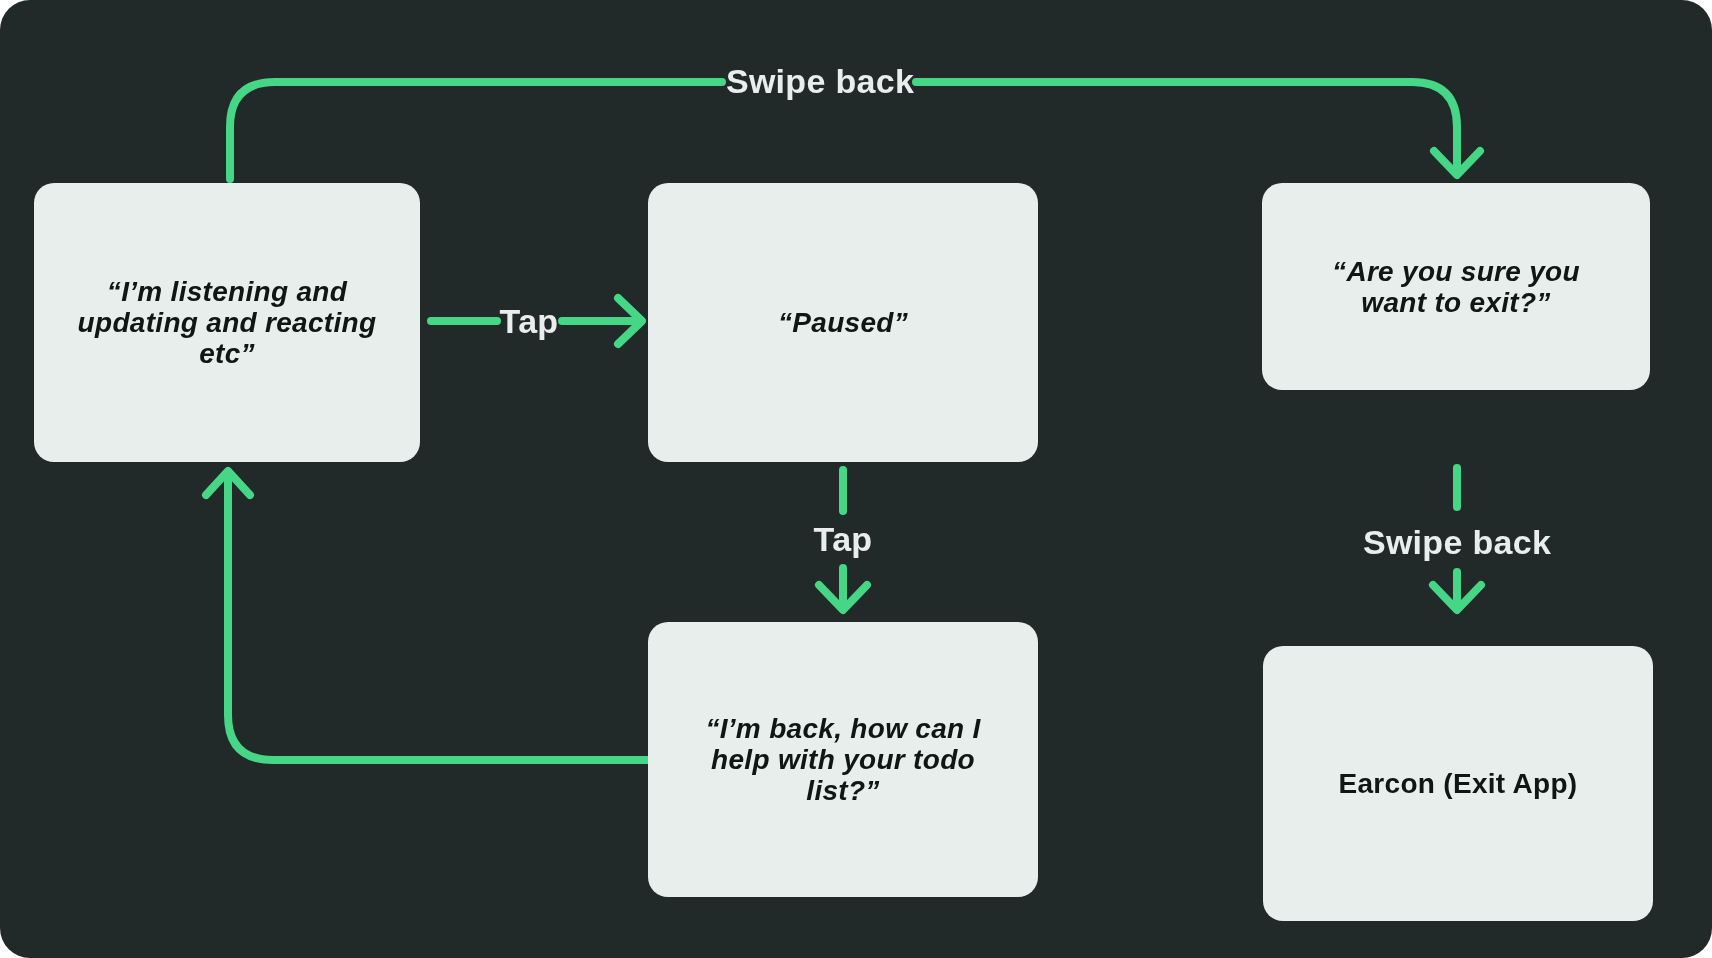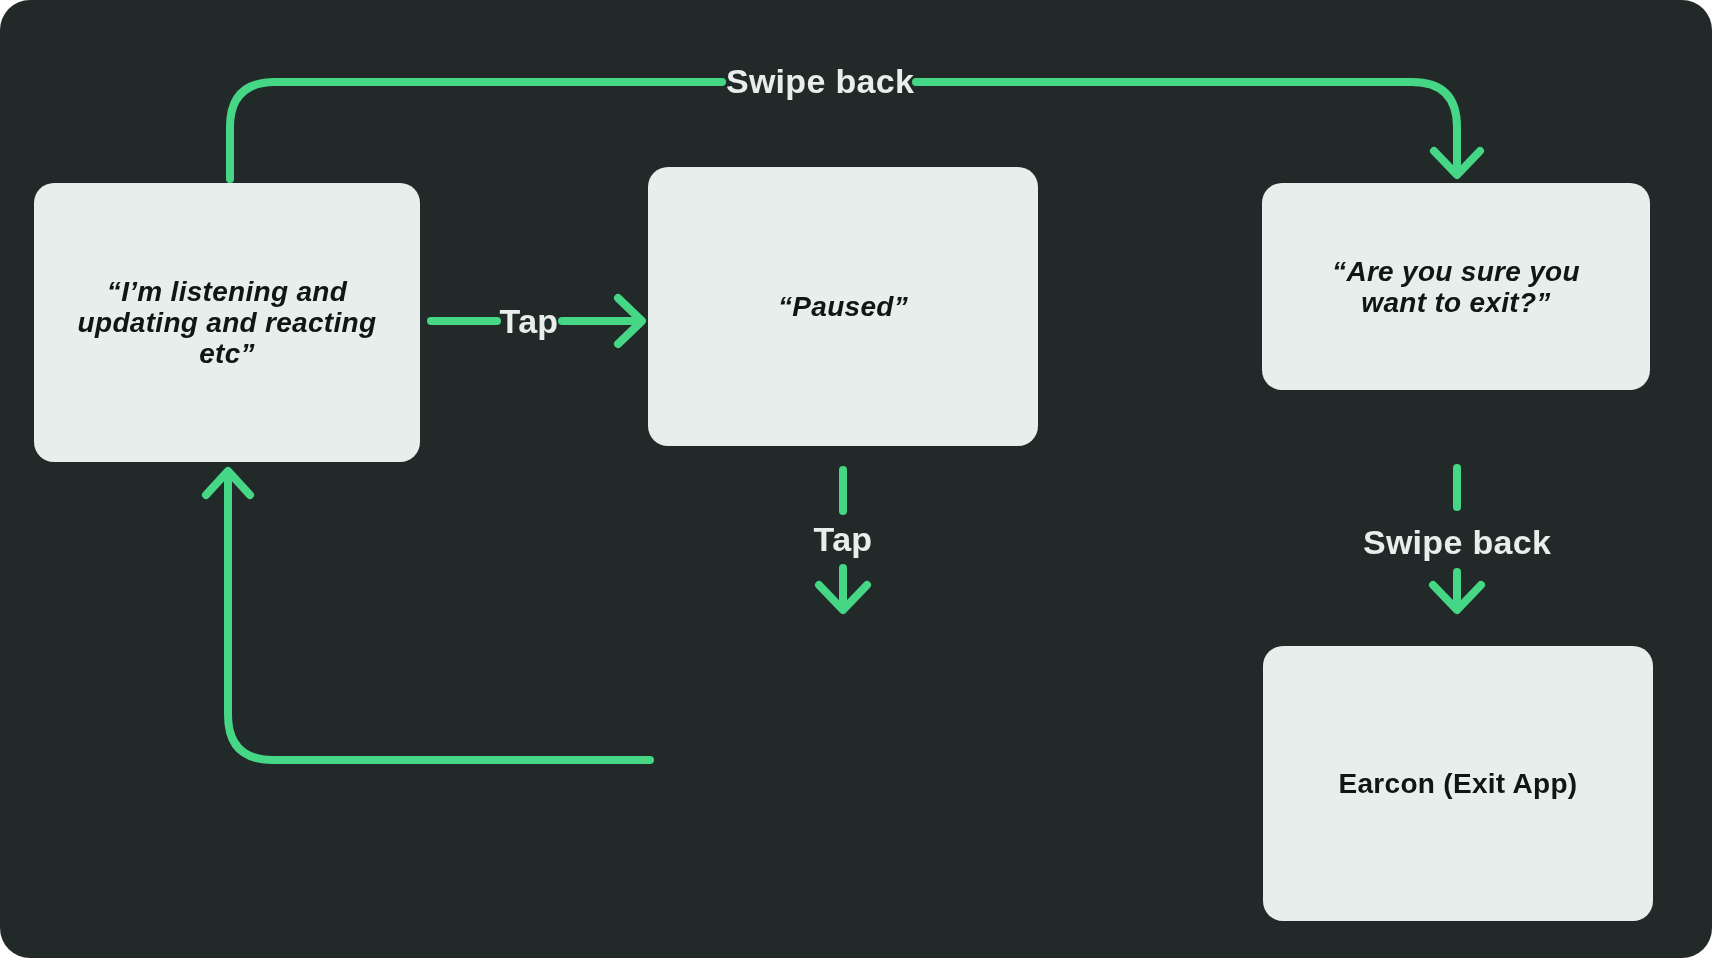--- a/index.html
+++ b/index.html
@@ -41,21 +41,21 @@
     color:var(--node-text-color);
     font-size:28px;
     font-weight:700;
     font-style:italic;
     line-height:31px;
     letter-spacing:0.3px;
     white-space:pre-line;
   }
   .node.plain .node-text{font-style:normal;}
   .node-listening{left:34px;top:183px;width:386px;height:279px;}
-  .node-paused{left:648px;top:167px;width:390px;height:279px;}
+  .node-paused{left:648px;top:183px;width:390px;height:279px;}
   .node-exit-confirm{left:1262px;top:183px;width:388px;height:207px;}
   .node-back{left:648px;top:622px;width:390px;height:275px;}
   .node-earcon{left:1263px;top:646px;width:390px;height:275px;}
   .edge-label{
     position:absolute;
     transform:translate(-50%,-50%);
     color:var(--label-text-color);
     font-size:34px;
     font-weight:700;
     letter-spacing:0.3px;
@@ -103,20 +103,25 @@
 
     <div class="node node-paused">
       <span class="node-text">“Paused”</span>
     </div>
 
     <div class="node node-exit-confirm">
       <span class="node-text">“Are you sure you
 want to exit?”</span>
     </div>
 
+    <div class="node node-back">
+      <span class="node-text">“I’m back, how can I
+help with your todo
+list?”</span>
+    </div>
 
     <div class="node plain node-earcon">
       <span class="node-text">Earcon (Exit App)</span>
     </div>
 
     <div class="edge-label lbl-swipe-top">Swipe back</div>
     <div class="edge-label lbl-tap-right">Tap</div>
     <div class="edge-label lbl-tap-down">Tap</div>
     <div class="edge-label lbl-swipe-down">Swipe back</div>
 

